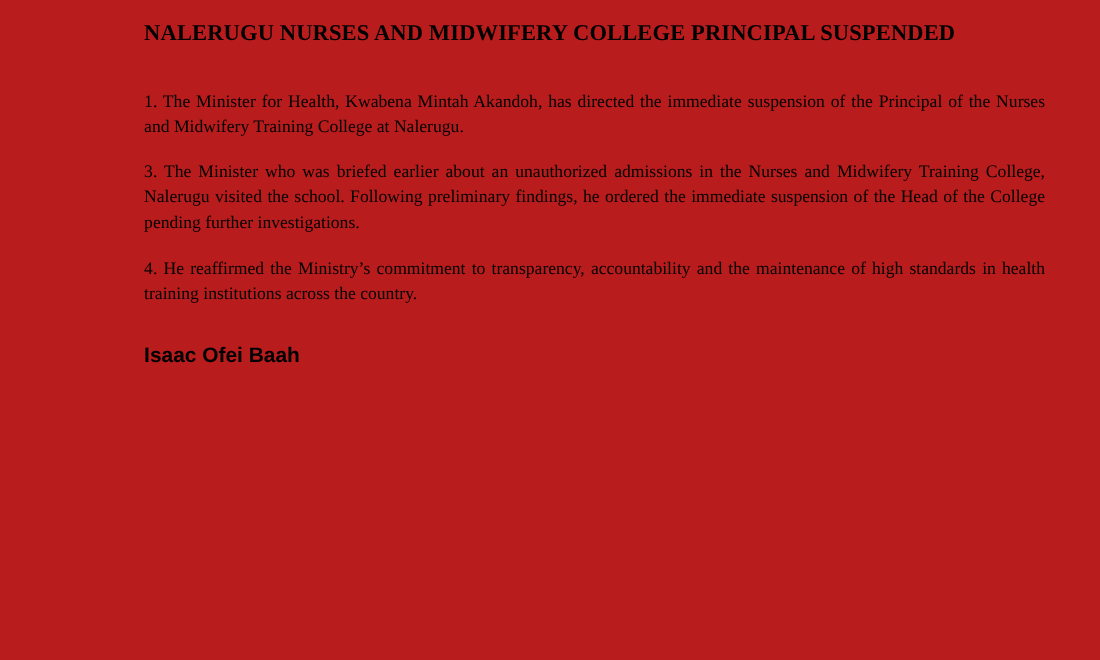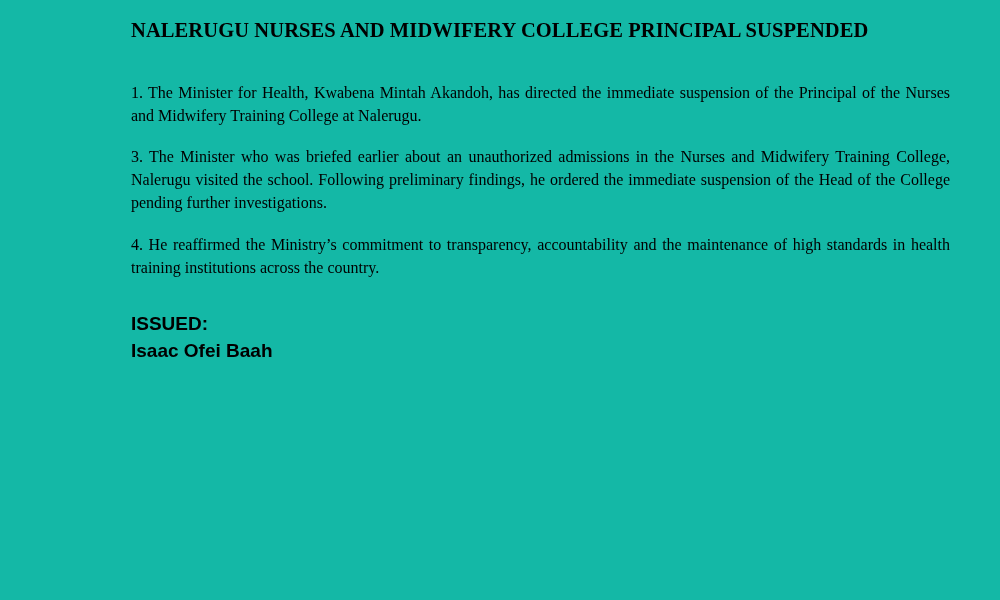--- a/index.html
+++ b/index.html
@@ -11,21 +11,21 @@
     width: 1000px;
     height: 600px;
     overflow: hidden;
     font-family: "Liberation Serif", "DejaVu Serif", serif;
     color: #000000;
   }
   .page {
     position: relative;
     width: 1000px;
     height: 600px;
-    background: #14b8a6;
+    background: #b91c1c;
     box-sizing: border-box;
     padding: 18px 50px 0 131px;
   }
   .doc-title {
     font-family: "Liberation Serif", "DejaVu Serif", serif;
     font-weight: bold;
     font-size: 20.5px;
     letter-spacing: 0.1px;
     line-height: 1.25;
     margin: 0 0 6px 0;
@@ -67,17 +67,16 @@
 
   <h1 class="doc-title">NALERUGU NURSES AND MIDWIFERY COLLEGE PRINCIPAL SUSPENDED</h1>
 
   <div class="body-block">
     <p class="para">1. The Minister for Health, Kwabena Mintah Akandoh, has directed the immediate suspension of the Principal of the Nurses and Midwifery Training College at Nalerugu.</p>
     <p class="para">3. The Minister who was briefed earlier about an unauthorized admissions in the Nurses and Midwifery Training College, Nalerugu visited the school. Following preliminary findings, he ordered the immediate suspension of the Head of the College pending further investigations.</p>
     <p class="para">4. He reaffirmed the Ministry’s commitment to transparency, accountability and the maintenance of high standards in health training institutions across the country.</p>
   </div>
 
   <div class="issued-block">
-    <span class="issued-label">ISSUED:</span>
     <span class="issued-name">Isaac Ofei Baah</span>
   </div>
 
 </div>
 
 </body></html>

